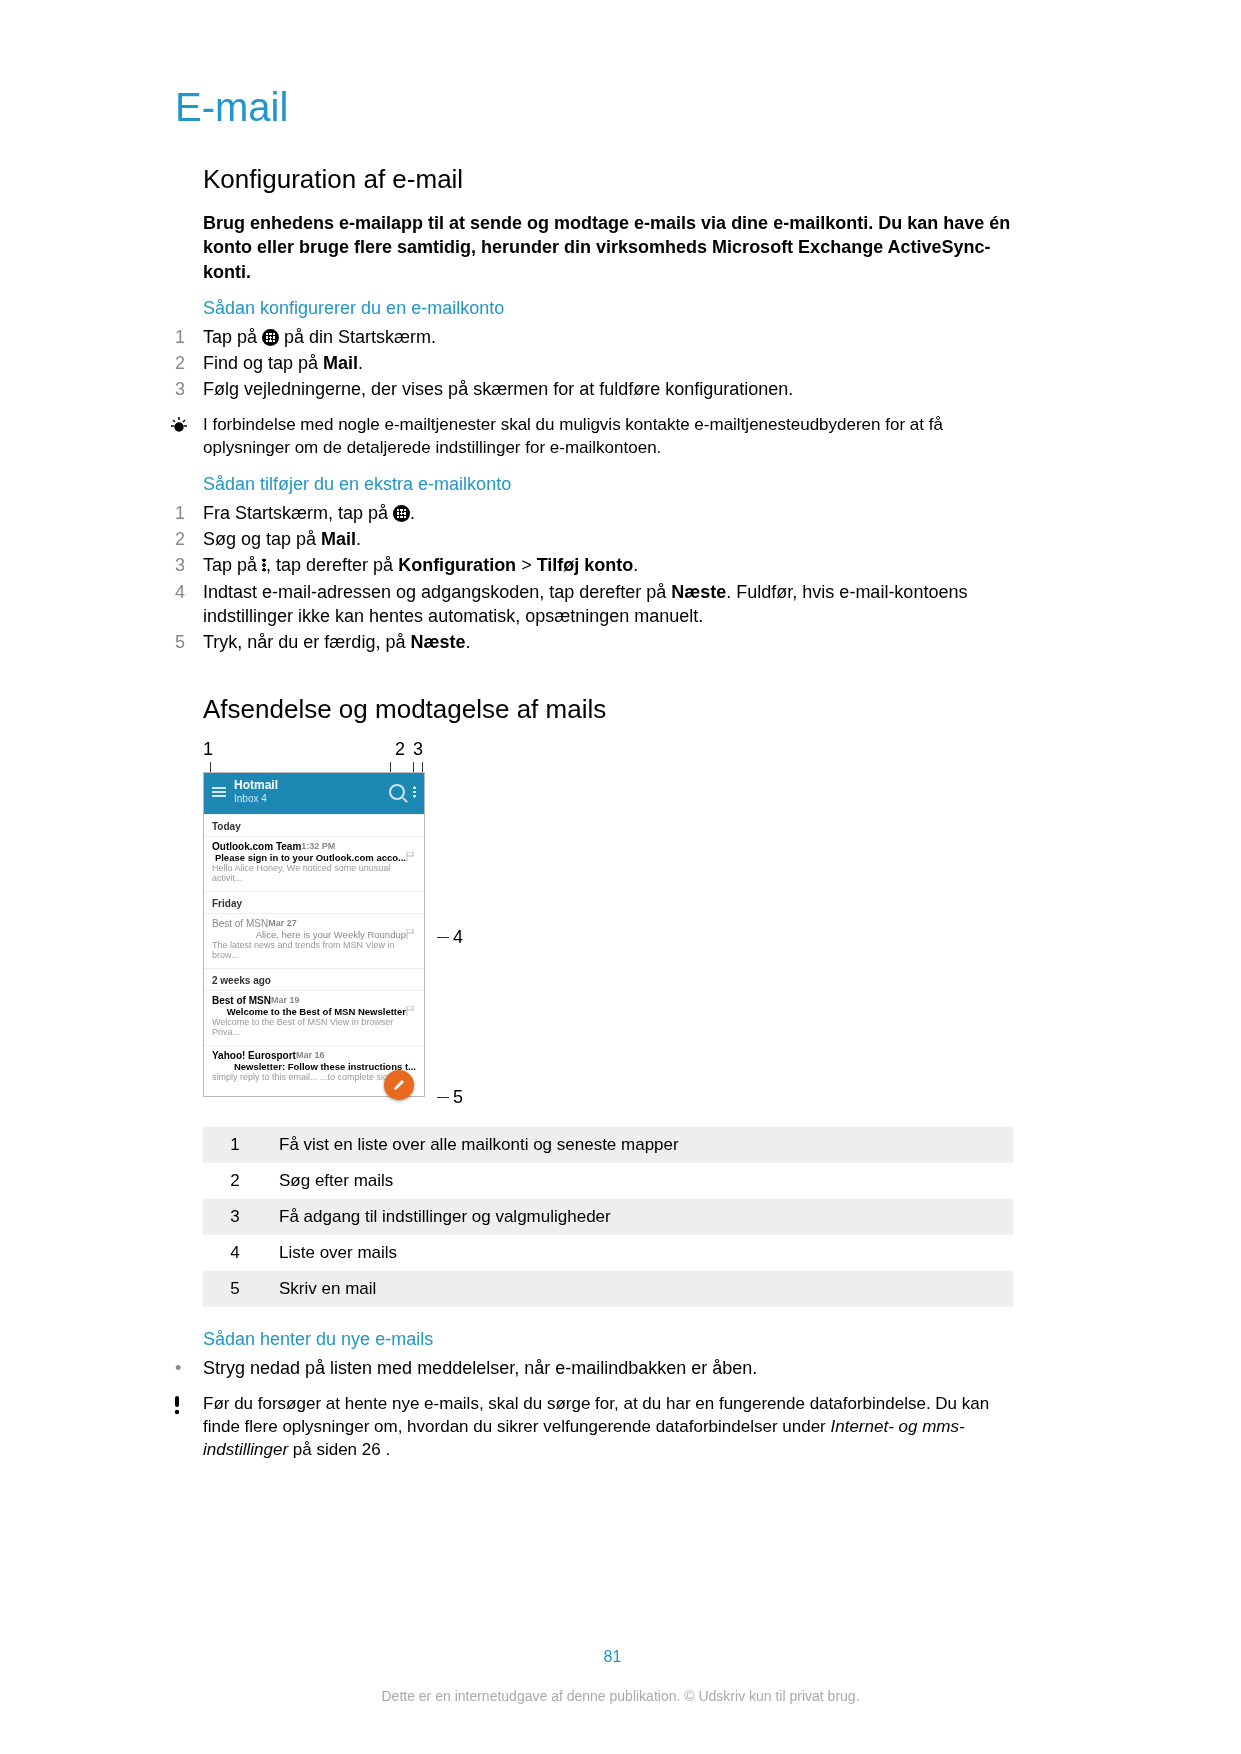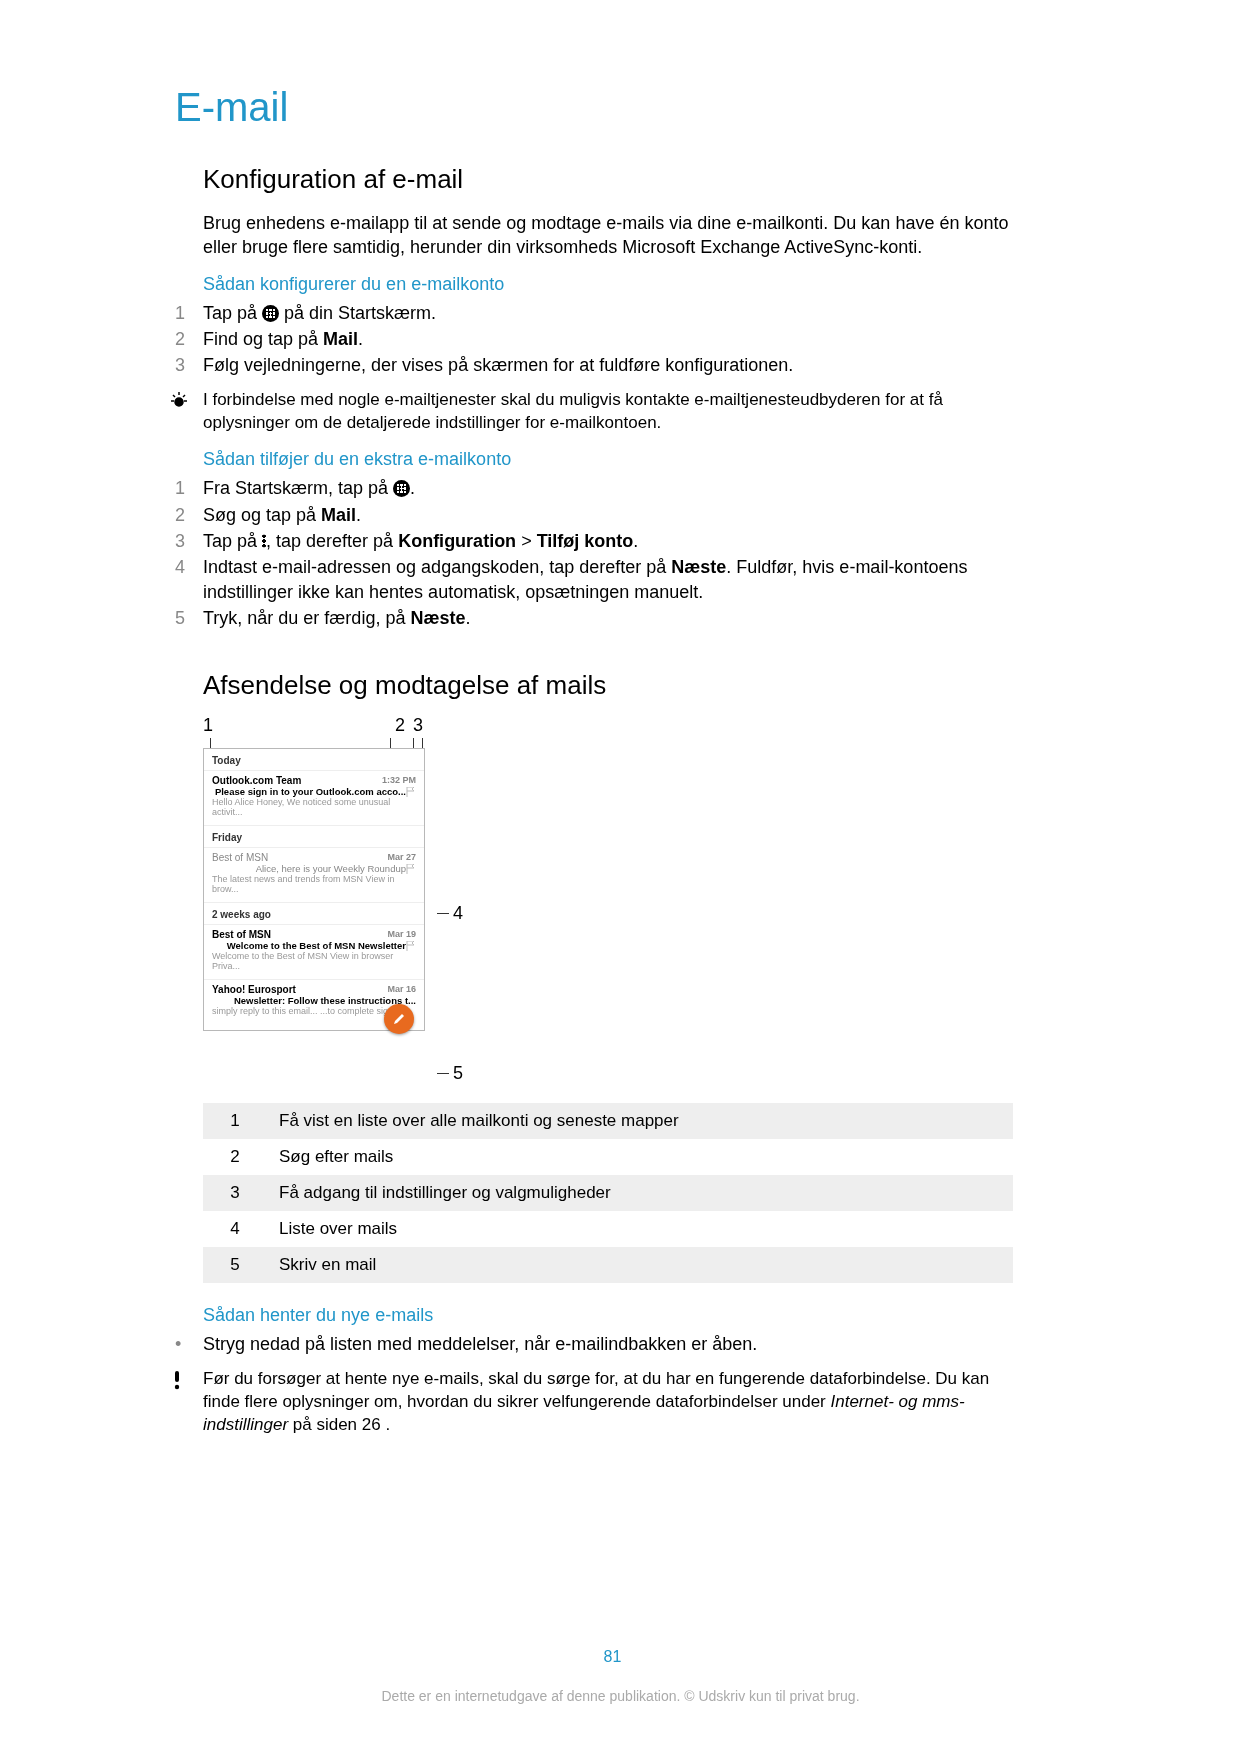--- a/index.html
+++ b/index.html
@@ -22,20 +22,21 @@
   }
   h2.section {
     font-size: 26px;
     font-weight: 400;
     margin: 0 0 10px 0;
   }
   p.body {
     font-size: 18px;
     line-height: 1.35;
     margin: 16px 0 14px 0;
+    font-weight: bold;
   }
   h3.sub {
     color: #2196c9;
     font-size: 18px;
     font-weight: 400;
     margin: 10px 0 6px 0;
   }
   .steps { margin: 0 0 12px 0; }
   .step-row {
     display: flex;
@@ -170,21 +171,21 @@
     color: #333;
     font-size: 10px;
     border-top: 1px solid #eee;
   }
   .ph-group:first-of-type { border-top: none; }
   .ph-item {
     padding: 4px 8px 8px 8px;
     border-top: 1px solid #eee;
     position: relative;
   }
-  .ph-item .row1 { display: flex; justify-content: space-between; font-size: 10px; font-weight: 700; color: #333; }
+  .ph-item .row1 { display: flex; justify-content: flex-start; font-size: 10px; font-weight: 700; color: #333; }
   .ph-item .row1 .time { font-weight: 700; color: #888; font-size: 9px; }
   .ph-item .row2 { font-size: 9.5px; font-weight: 700; color: #333; display:flex; justify-content: flex-end; align-items:center;}
   .ph-item .row3 { font-size: 9px; color: #999; }
   .ph-item .flag {
     width: 10px; height: 10px;
     display: inline-block;
   }
   .ph-item .flag svg { display:block; }
   .ph-item.unread .row1, .ph-item.unread .row2 { color: #000; }
   .ph-item.read .row1, .ph-item.read .row2 { color: #888; font-weight: 400; }
@@ -342,20 +343,29 @@
         <div class="sp"></div>
         <div class="c2">2</div>
         <div class="c3">3</div>
       </div>
       <div class="tick-row">
         <div class="t t1"></div>
           <div class="t t2"></div>
           <div class="t t3"></div>
       </div>
       <div class="phone" style="position:relative;">
+        <div class="ph-head">
+          <div class="burger"></div>
+          <div class="titlebox">
+            <div class="t">Hotmail</div>
+            <div class="s">Inbox 4</div>
+          </div>
+          <div class="search"></div>
+          <div class="dots"></div>
+        </div>
 
         <div class="ph-group">Today</div>
         <div class="ph-item unread">
           <div class="row1">
               <span>Outlook.com Team</span>
               <span class="time">1:32 PM</span>
             </div>
           <div class="row2">
               <span>Please sign in to your Outlook.com acco...</span>
               <span class="flag">

